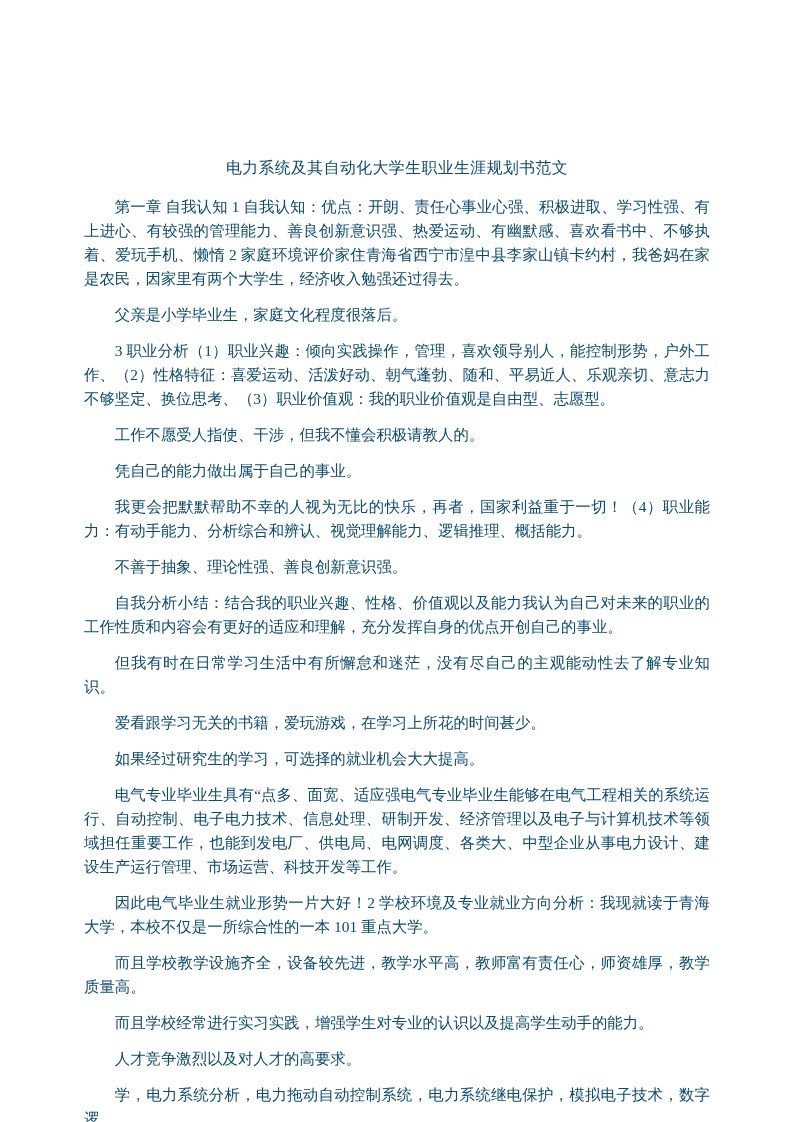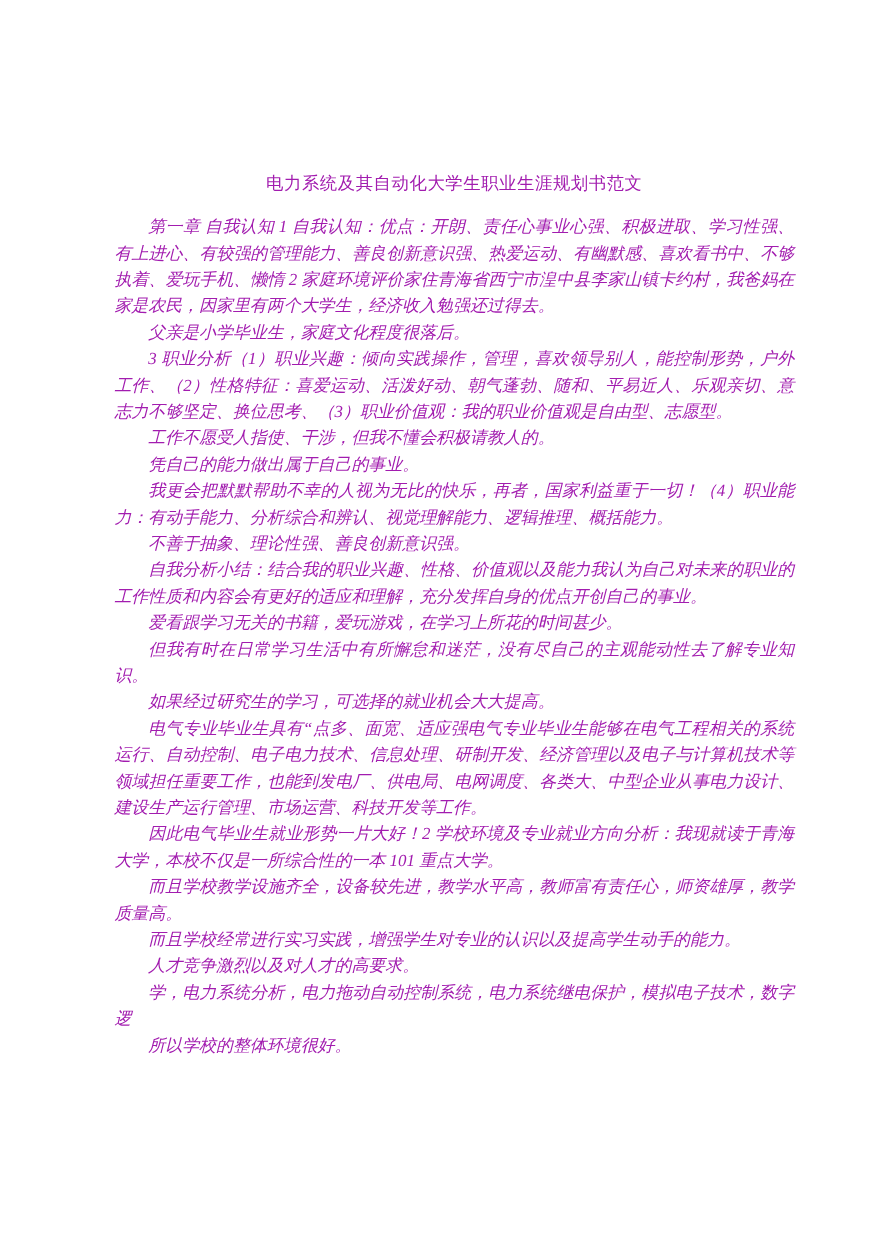--- a/index.html
+++ b/index.html
@@ -7,61 +7,60 @@
     padding: 0;
     background: #ffffff;
   }
   .page {
     position: relative;
     width: 793px;
     height: 1122px;
     margin: 0 auto;
     background: #ffffff;
     box-sizing: border-box;
-    padding: 156px 71px 0 104px;
+    padding: 156px 71px 0 72px;
     font-family: "Liberation Serif", "DejaVu Serif", serif;
-    color: #a21caf;
+    color: #0c4a6e;
     font-size: 15.4px;
     line-height: 24px;
     overflow: hidden;
   }
   .doc-title {
     text-align: center;
     text-indent: 0;
     margin: 0 0 15px 0;
     font-size: 15.8px;
     font-weight: normal;
     letter-spacing: 0.5px;
   }
   .doc-body p {
-    margin: 0;
+    margin: 12px;
     padding: 0;
     text-indent: 2em;
     text-align: justify;
     word-break: break-all;
-    font-style: italic;
   }
 </style>
 </head>
 <body>
 
 <div class="page">
   <h1 class="doc-title">电力系统及其自动化大学生职业生涯规划书范文</h1>
 
   <div class="doc-body">
     <p>第一章 自我认知 1 自我认知：优点：开朗、责任心事业心强、积极进取、学习性强、有上进心、有较强的管理能力、善良创新意识强、热爱运动、有幽默感、喜欢看书中、不够执着、爱玩手机、懒惰 2 家庭环境评价家住青海省西宁市湟中县李家山镇卡约村，我爸妈在家是农民，因家里有两个大学生，经济收入勉强还过得去。</p>
     <p>父亲是小学毕业生，家庭文化程度很落后。</p>
     <p>3 职业分析（1）职业兴趣：倾向实践操作，管理，喜欢领导别人，能控制形势，户外工作、（2）性格特征：喜爱运动、活泼好动、朝气蓬勃、随和、平易近人、乐观亲切、意志力不够坚定、换位思考、（3）职业价值观：我的职业价值观是自由型、志愿型。</p>
     <p>工作不愿受人指使、干涉，但我不懂会积极请教人的。</p>
     <p>凭自己的能力做出属于自己的事业。</p>
     <p>我更会把默默帮助不幸的人视为无比的快乐，再者，国家利益重于一切！（4）职业能力：有动手能力、分析综合和辨认、视觉理解能力、逻辑推理、概括能力。</p>
     <p>不善于抽象、理论性强、善良创新意识强。</p>
     <p>自我分析小结：结合我的职业兴趣、性格、价值观以及能力我认为自己对未来的职业的工作性质和内容会有更好的适应和理解，充分发挥自身的优点开创自己的事业。</p>
+    <p>但我有时在日常学习生活中有所懈怠和迷茫，没有尽自己的主观能动性去了解专业知识。</p>
     <p>爱看跟学习无关的书籍，爱玩游戏，在学习上所花的时间甚少。</p>
-    <p>但我有时在日常学习生活中有所懈怠和迷茫，没有尽自己的主观能动性去了解专业知识。</p>
     <p>如果经过研究生的学习，可选择的就业机会大大提高。</p>
     <p>电气专业毕业生具有“点多、面宽、适应强电气专业毕业生能够在电气工程相关的系统运行、自动控制、电子电力技术、信息处理、研制开发、经济管理以及电子与计算机技术等领域担任重要工作，也能到发电厂、供电局、电网调度、各类大、中型企业从事电力设计、建设生产运行管理、市场运营、科技开发等工作。</p>
     <p>因此电气毕业生就业形势一片大好！2 学校环境及专业就业方向分析：我现就读于青海大学，本校不仅是一所综合性的一本 101 重点大学。</p>
     <p>而且学校教学设施齐全，设备较先进，教学水平高，教师富有责任心，师资雄厚，教学质量高。</p>
     <p>而且学校经常进行实习实践，增强学生对专业的认识以及提高学生动手的能力。</p>
     <p>人才竞争激烈以及对人才的高要求。</p>
     <p>学，电力系统分析，电力拖动自动控制系统，电力系统继电保护，模拟电子技术，数字逻</p>
     <p>所以学校的整体环境很好。</p>
   </div>
 </div>

